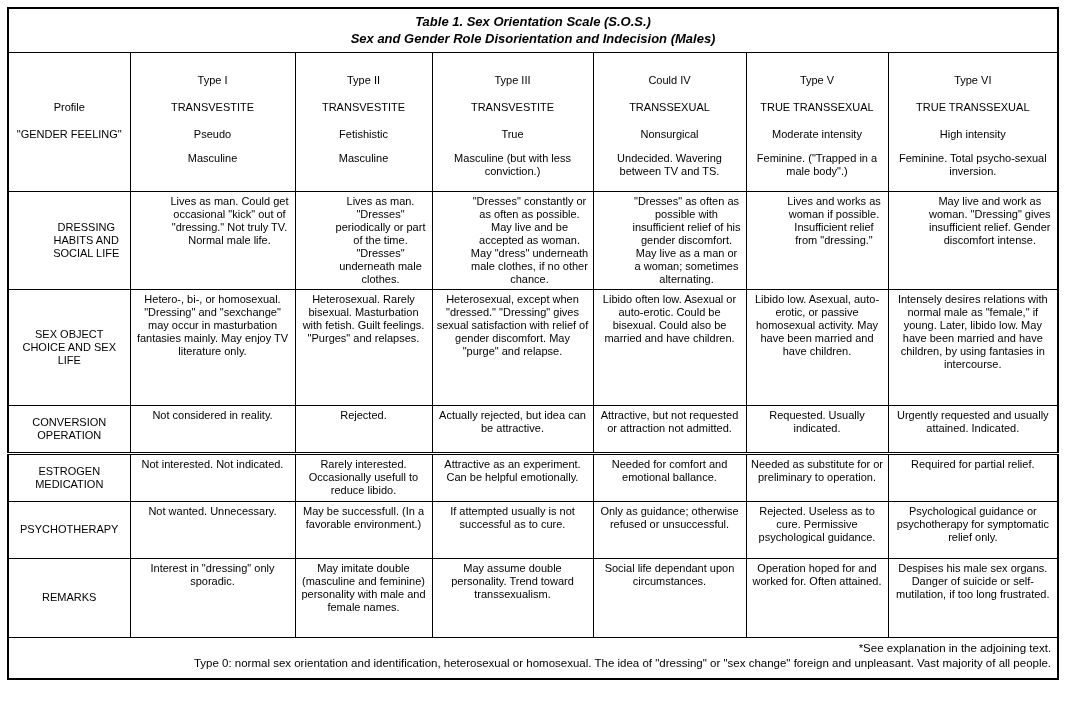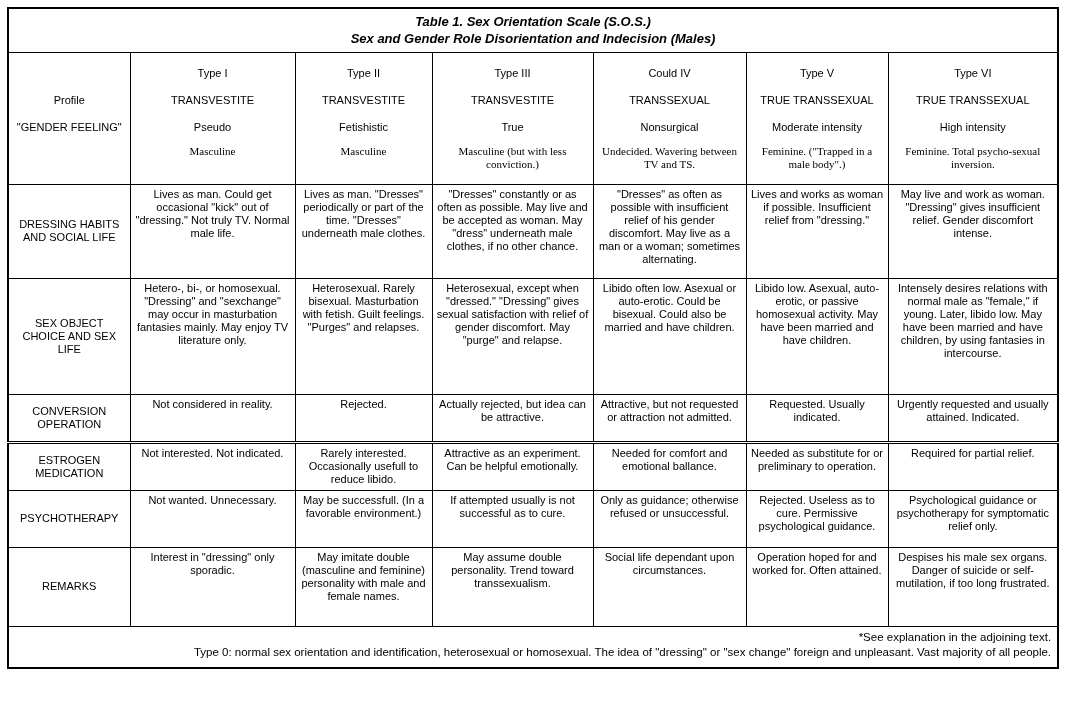--- a/index.html
+++ b/index.html
@@ -28,31 +28,31 @@
     word-wrap: break-word;
   }
   tr.title-row td { height: 44px; vertical-align: middle; }
   .title-line {
     font-weight: bold;
     font-style: italic;
     font-size: 13px;
     line-height: 17px;
   }
   tr.group-row td { height: 22px; vertical-align: middle; font-weight: bold; font-size: 11.5px; }
-  tr.type-row td { height: 120px; padding-top: 7px; }
+  tr.type-row td { height: 120px; padding-top: 14px; }
   .hl {
     min-height: 27px;
     display: flex;
     align-items: center;
     justify-content: center;
     text-align: center;
   }
-  .hl.feel { min-height: 40px; align-items: flex-start; padding-top: 4px; font-family: Liberation Serif, serif; }
+  .hl.feel { min-height: 40px; align-items: flex-start; padding-top: 4px; }
   .label-cell { vertical-align: middle; }
-  tr.r0 td { height: 94px; }
+  tr.r0 td { height: 94px; padding-left: 38px; }
   tr.r1 td { height: 116px; }
   tr.r2 td { height: 24px; vertical-align: middle; }
   tr.r3 td { height: 48px; }
   tr.r4 td { height: 48px; border-top: 3px double #000; }
   tr.r5 td { height: 57px; }
   tr.r6 td { height: 79px; }
   tr.foot-row td {
     height: 42px;
     text-align: right;
     vertical-align: top;

